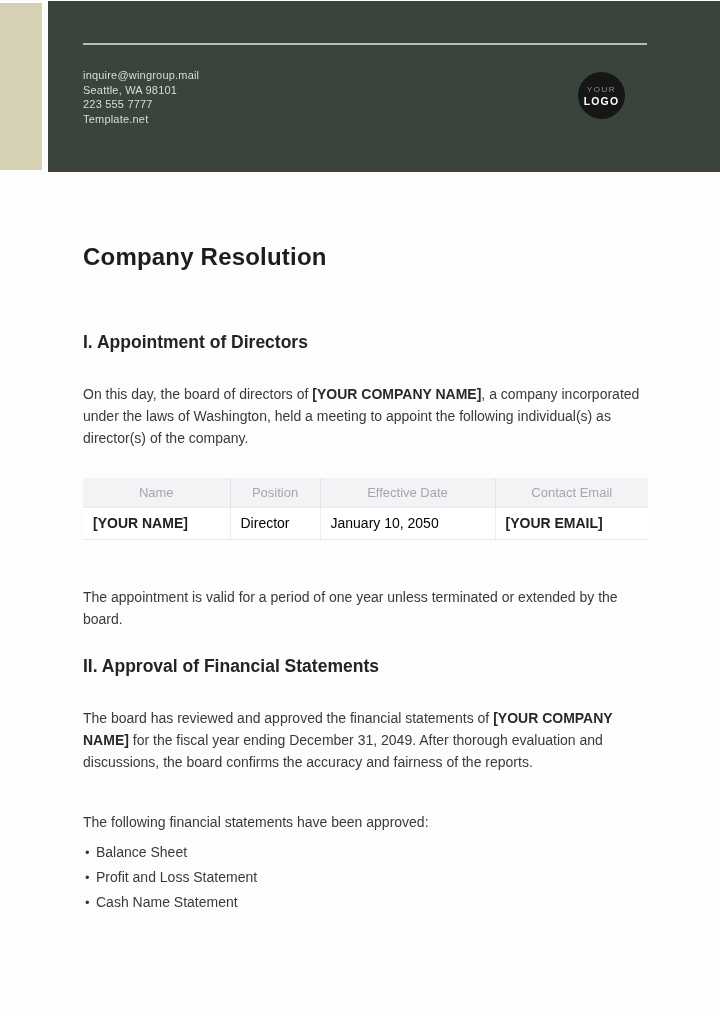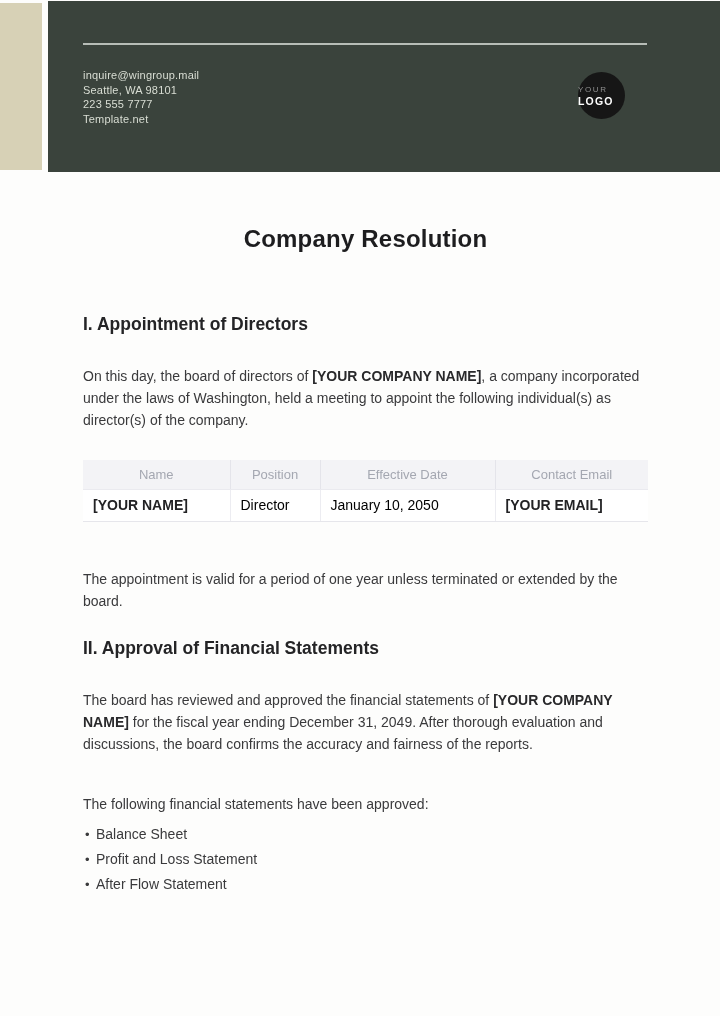--- a/index.html
+++ b/index.html
@@ -24,29 +24,29 @@
     position: absolute; left: 35px; top: 42px; width: 564px; height: 2px;
     background: #c5cbc4; opacity: .9;
   }
   .contact {
     position: absolute; left: 35px; top: 67px;
     font-size: 11px; line-height: 14.5px; color: #d9ded4; letter-spacing: .2px;
   }
   .logo-circle {
     position: absolute; left: 530px; top: 71px; width: 47px; height: 47px;
     border-radius: 50%; background: #161616;
-    display: flex; flex-direction: column; align-items: flex-start; justify-content: center;
+    display: flex; flex-direction: column; align-items: center; justify-content: center;
   }
   .logo-top { font-size: 8px; letter-spacing: 1.6px; color: #8f8f8f; line-height: 10px; }
   .logo-bottom { font-size: 10.5px; font-weight: bold; letter-spacing: 1.2px; color: #ffffff; line-height: 12px; }
 
   
   .content { padding: 0 72px 0 83px; }
   .doc-title {
-    margin-top: 52px; text-align: center;
+    margin-top: 70px; 
     font-size: 24px; font-weight: bold; color: #1d1d1f; letter-spacing: .2px;
   }
   .section-heading {
     font-size: 17.5px; font-weight: bold; color: #242426; margin: 0;
   }
   .heading-1 { margin-top: 61px; }
   .heading-2 { margin-top: 26px; }
   .para { font-size: 14px; line-height: 22px; margin: 0; color: #3a3a3c; }
   .para b, .ph { font-weight: bold; color: #29292b; }
   .p-after-heading { margin-top: 30px; }
@@ -142,16 +142,16 @@
     <li>
         <span class="bullet-dot">•</span>
         <span>Balance Sheet</span>
       </li>
     <li>
         <span class="bullet-dot">•</span>
         <span>Profit and Loss Statement</span>
       </li>
     <li>
         <span class="bullet-dot">•</span>
-        <span>After Flow Statement</span>
+        <span>Cash Name Statement</span>
       </li>
   </ul>
 </div>
 
 </body></html>

